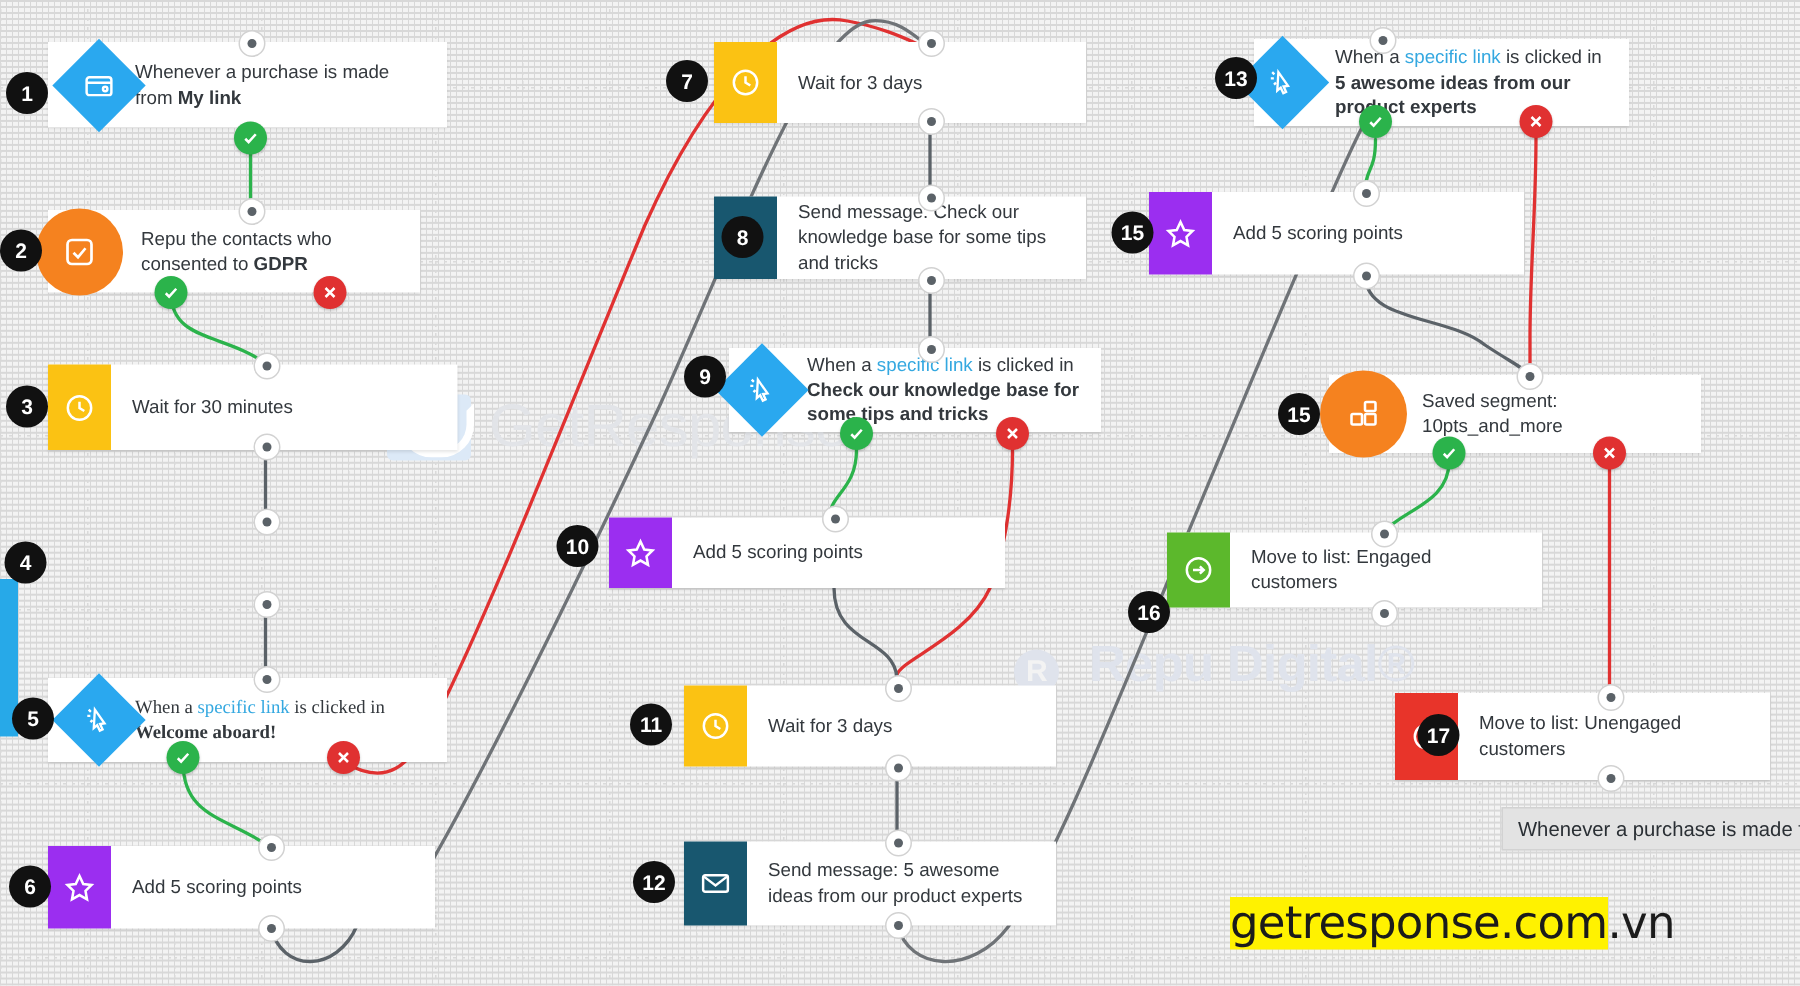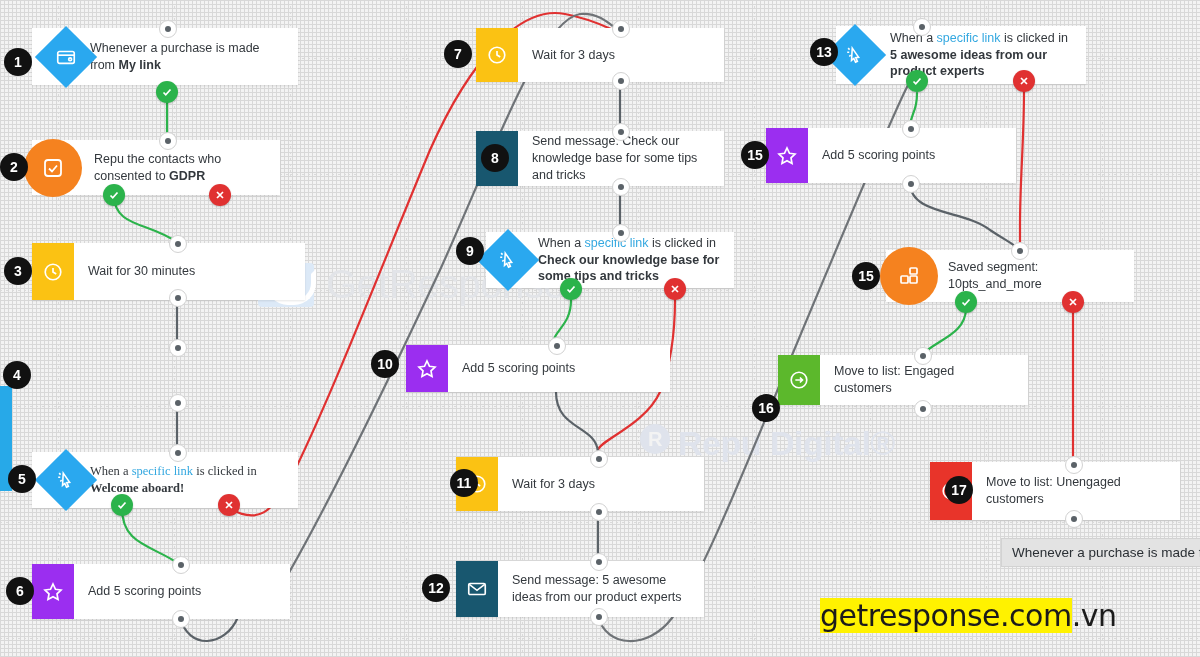--- a/index.html
+++ b/index.html
@@ -42,22 +42,22 @@
   }
   #wm-gr-logo::after {
     content: "";
     position: absolute; left: 8px; top: 6px;
     width: 40px; height: 26px;
     border: 5px solid #fff;
     border-top-color: transparent;
     border-radius: 0 0 22px 22px;
   }
   #wm-repu {
-    left: 640px; top: 424px;
-    display: flex; align-items: flex-start; gap: 8px;
+    left: 676px; top: 424px;
+    display: flex; align-items: flex-end; gap: 20px;
     color: #dfe3ec; font-size: 34px; font-weight: bold;
     letter-spacing: -0.5px;
   }
   #wm-repu-logo {
     width: 30px; height: 30px; border-radius: 50%;
     background: #dfe3ec; color: #f3f3f3;
     font-size: 20px; line-height: 30px; text-align: center;
     font-weight: bold;
   }
 
@@ -409,21 +409,21 @@
 
   <div class="node" style="left:456px; top:457px; width:248px; height:54px;">
     <div class="node-icon icon-square" style="background:#fbc213;">
       <svg width="22" height="22" viewBox="0 0 24 24" fill="none" stroke="#fff" stroke-width="1.8">
         <circle cx="12" cy="12" r="8.5"></circle>
           <path d="M12 7.5V12l3.5 2.2"></path>
       </svg>
     </div>
     <div class="node-label">Wait for 3 days</div>
   </div>
-  <div class="badge" style="left:420px; top:483px;margin-left:30px;">11</div>
+  <div class="badge" style="left:420px; top:483px;">11</div>
   <div class="port" style="left:590px; top:503px;"></div>
 
   <div class="node" style="left:456px; top:561px; width:248px; height:56px;">
     <div class="node-icon icon-square" style="background:#18576f;">
       <svg width="22" height="22" viewBox="0 0 24 24" fill="none" stroke="#fff" stroke-width="1.8">
         <rect x="3" y="6" width="18" height="12" rx="1.5"></rect>
           <path d="M3.6 7l8.4 6.4L20.4 7"></path>
       </svg>
     </div>
     <div class="node-label">Send message: 5 awesome ideas from our product experts</div>

